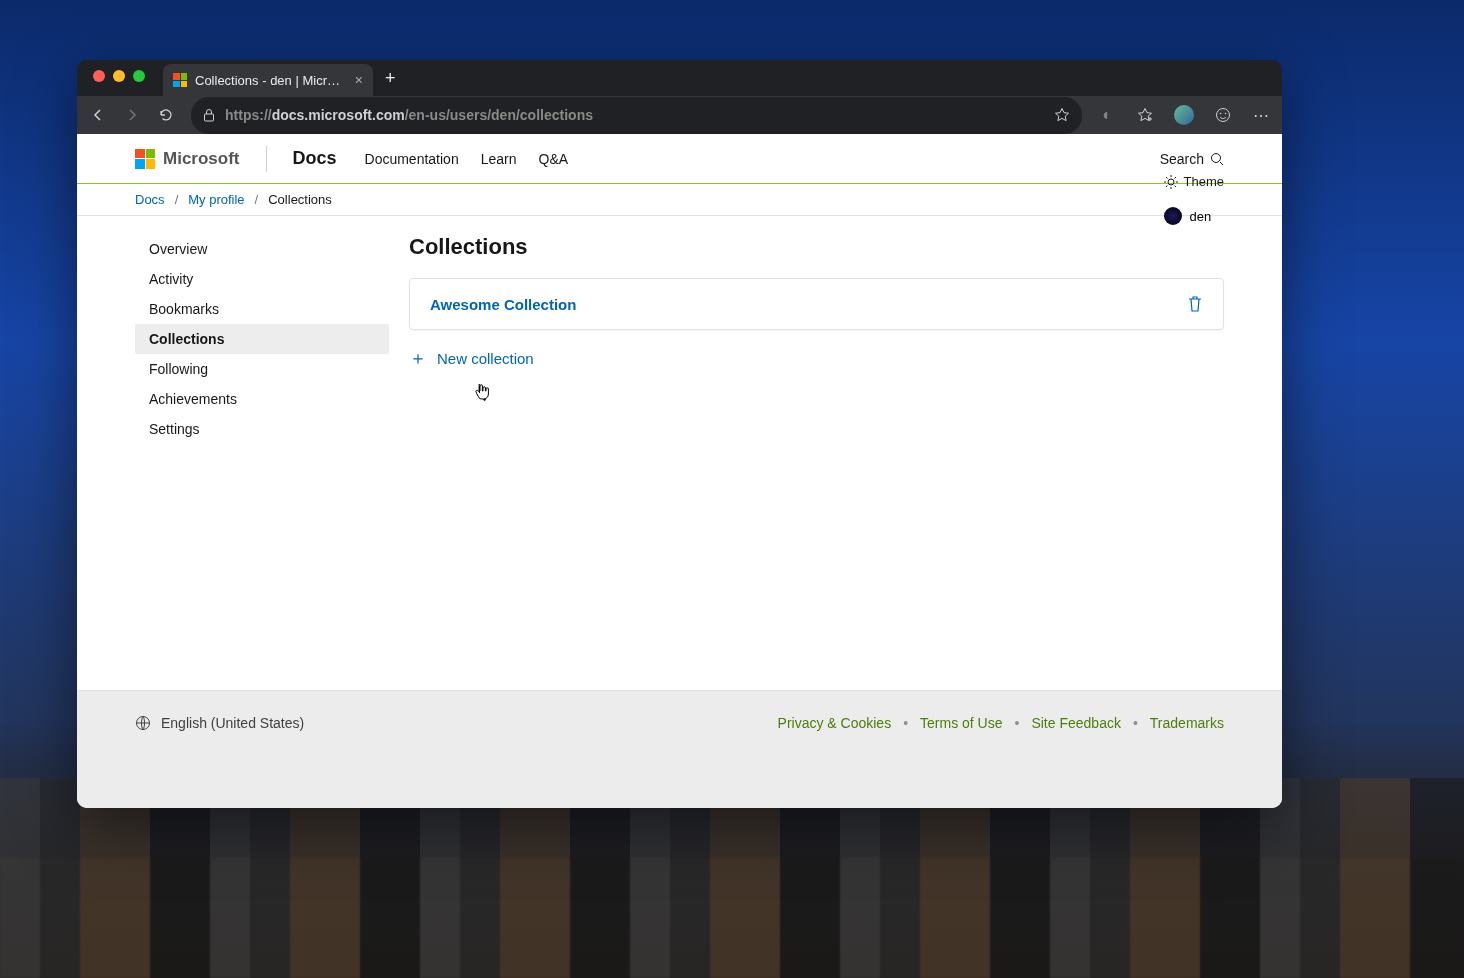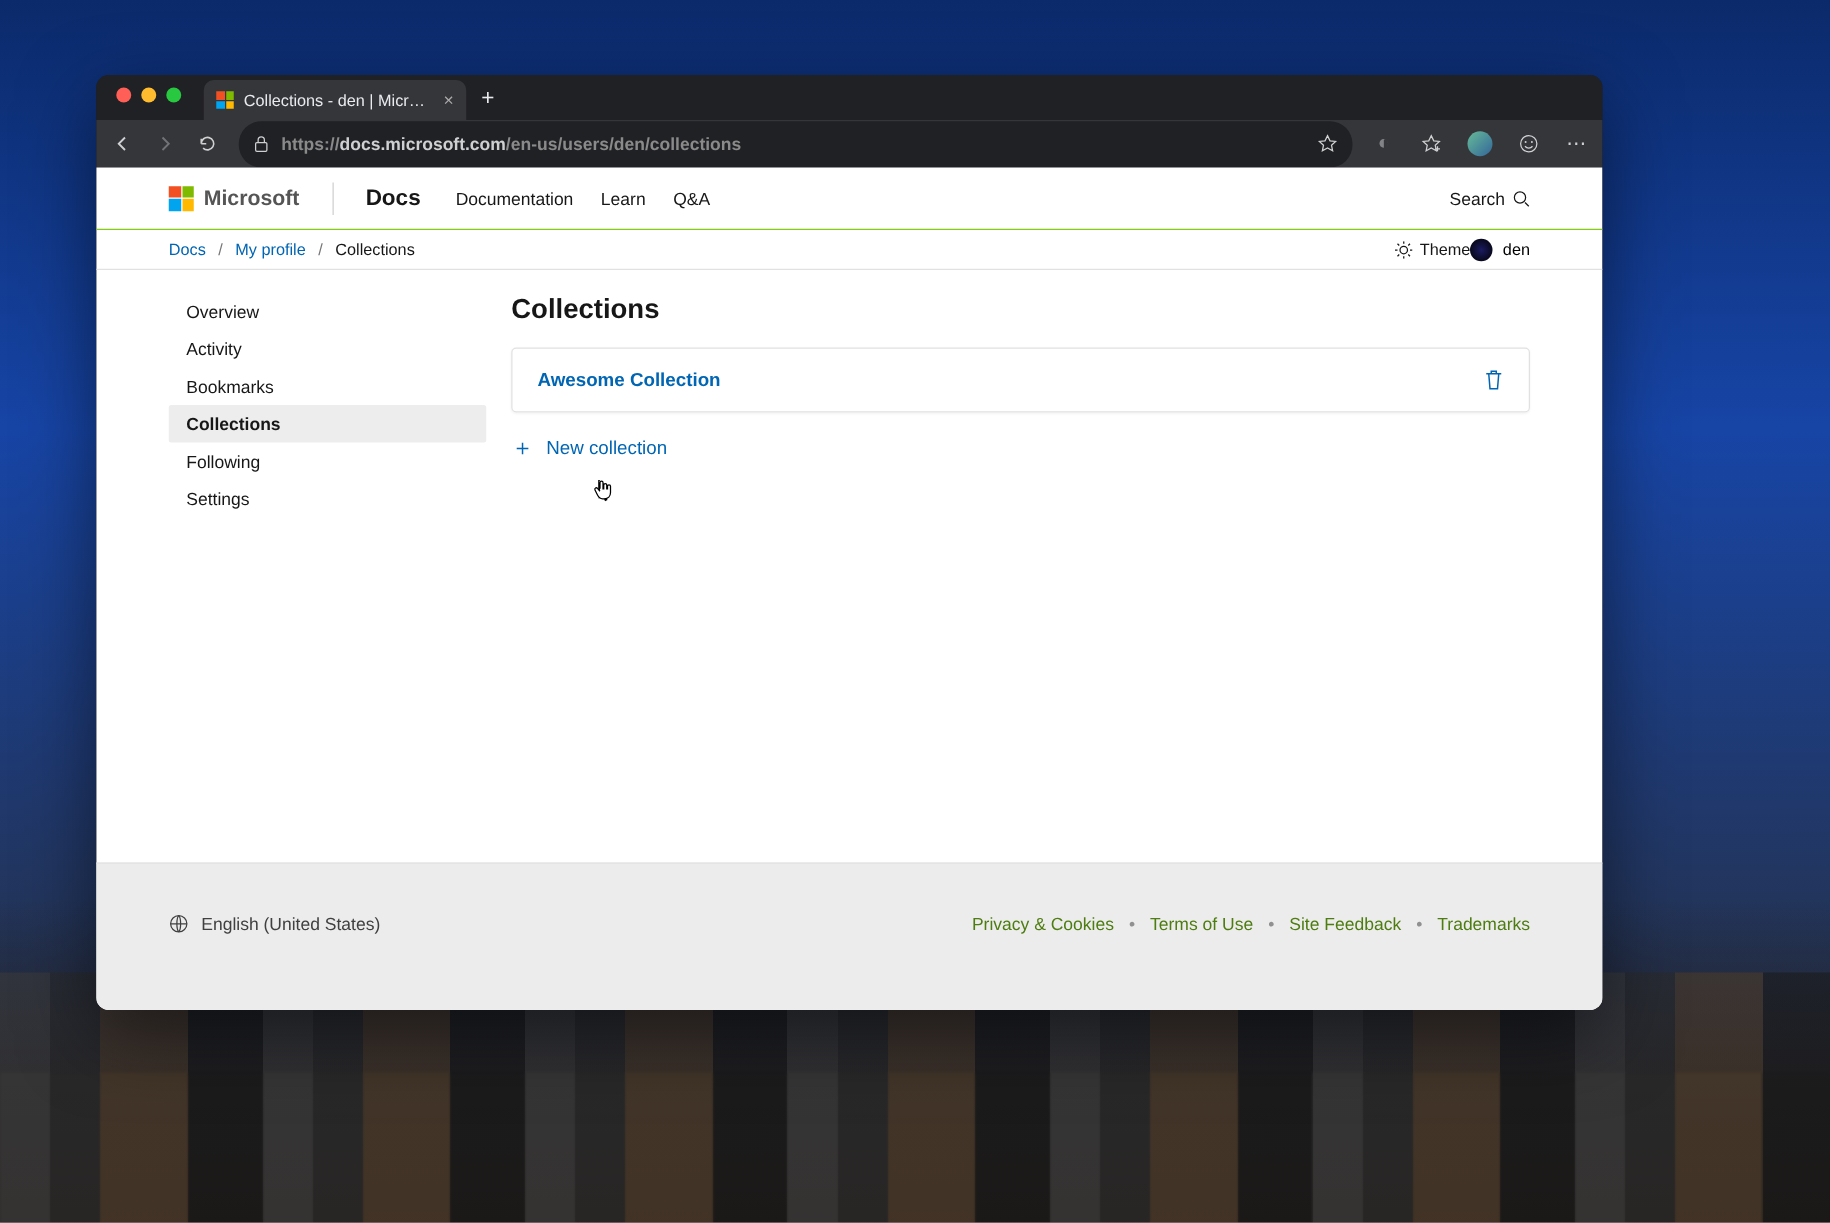--- a/index.html
+++ b/index.html
@@ -73,21 +73,21 @@
   .hnav a{font-size:14px;color:#171717;text-decoration:none;}
   .spacer{flex:1;}
   .search-box{display:flex;align-items:center;gap:6px;font-size:14px;color:#171717;}
   .subheader{
     height:32px;border-bottom:1px solid #e1e1e1;display:flex;align-items:center;padding:0 58px;font-size:13px;
   }
   .crumbs{display:flex;gap:10px;align-items:center;}
   .crumbs a{color:#0065b3;text-decoration:none;}
   .crumbs .sep{color:#767676;}
   .crumbs .cur{color:#171717;}
-  .subright{margin-left:auto;display:flex;align-items:center;}
+  .subright{margin-left:auto;display:flex;align-items:flex-start;gap:18px;flex-direction:column;}
   .theme-btn{display:flex;align-items:center;gap:6px;color:#171717;}
   .user{display:flex;align-items:center;gap:8px;}
   .avatar{width:18px;height:18px;border-radius:50%;background:radial-gradient(circle,#1b1b60,#000);}
   .content{flex:1;display:flex;padding:18px 58px 0 58px;gap:20px;}
   .sidebar{width:254px;}
   .sidebar .item{padding:7px 14px;font-size:14px;color:#171717;border-radius:2px;cursor:pointer;}
   .sidebar .item.active{background:#ededed;font-weight:700;}
   .main{flex:1;}
   .page-title{font-size:22px;font-weight:600;color:#171717;margin-bottom:18px;}
   .card{
@@ -95,21 +95,21 @@
     box-shadow:0 1px 2px rgba(0,0,0,0.05);
   }
   .card-body{flex:1;}
   .card-title{color:#0065b3;font-size:15px;font-weight:600;}
   .card-sub{color:#505050;font-size:14px;margin-top:4px;}
   .trash{color:#0065b3;font-size:16px;}
   .newcol{display:flex;align-items:center;gap:10px;margin-top:16px;color:#0065b3;font-size:15px;cursor:pointer;}
   .newcol .plus{font-size:18px;font-weight:400;}
   .footer{
     height:118px;background:#ececec;border-top:1px solid #e1e1e1;display:flex;align-items:flex-start;
-    padding:40px 58px;font-size:14px;color:#404040;
+    padding:24px 58px;font-size:14px;color:#404040;
   }
   .lang{display:flex;align-items:center;gap:10px;}
   .flinks{margin-left:auto;display:flex;gap:12px;align-items:center;}
   .flinks .dot{color:#909090;}
   .flinks a{color:#4d7c0f;text-decoration:none;}
   .cursor{
     position:absolute; width:16px; height:20px; pointer-events:none;
   }
   svg{display:block;}
 </style>
@@ -250,20 +250,21 @@
       </div>
     </div>
 
     <div class="content">
       <div class="sidebar">
         <div class="item">Overview</div>
         <div class="item">Activity</div>
         <div class="item">Bookmarks</div>
         <div class="item active">Collections</div>
         <div class="item">Following</div>
+        <div class="item">Achievements</div>
         <div class="item">Settings</div>
       </div>
       <div class="main">
         <div class="page-title">Collections</div>
         <div class="card">
           <div class="card-body">
             <div class="card-title">Awesome Collection</div>
           </div>
           <span class="trash">
             <svg width="16" height="18" viewBox="0 0 16 18">

